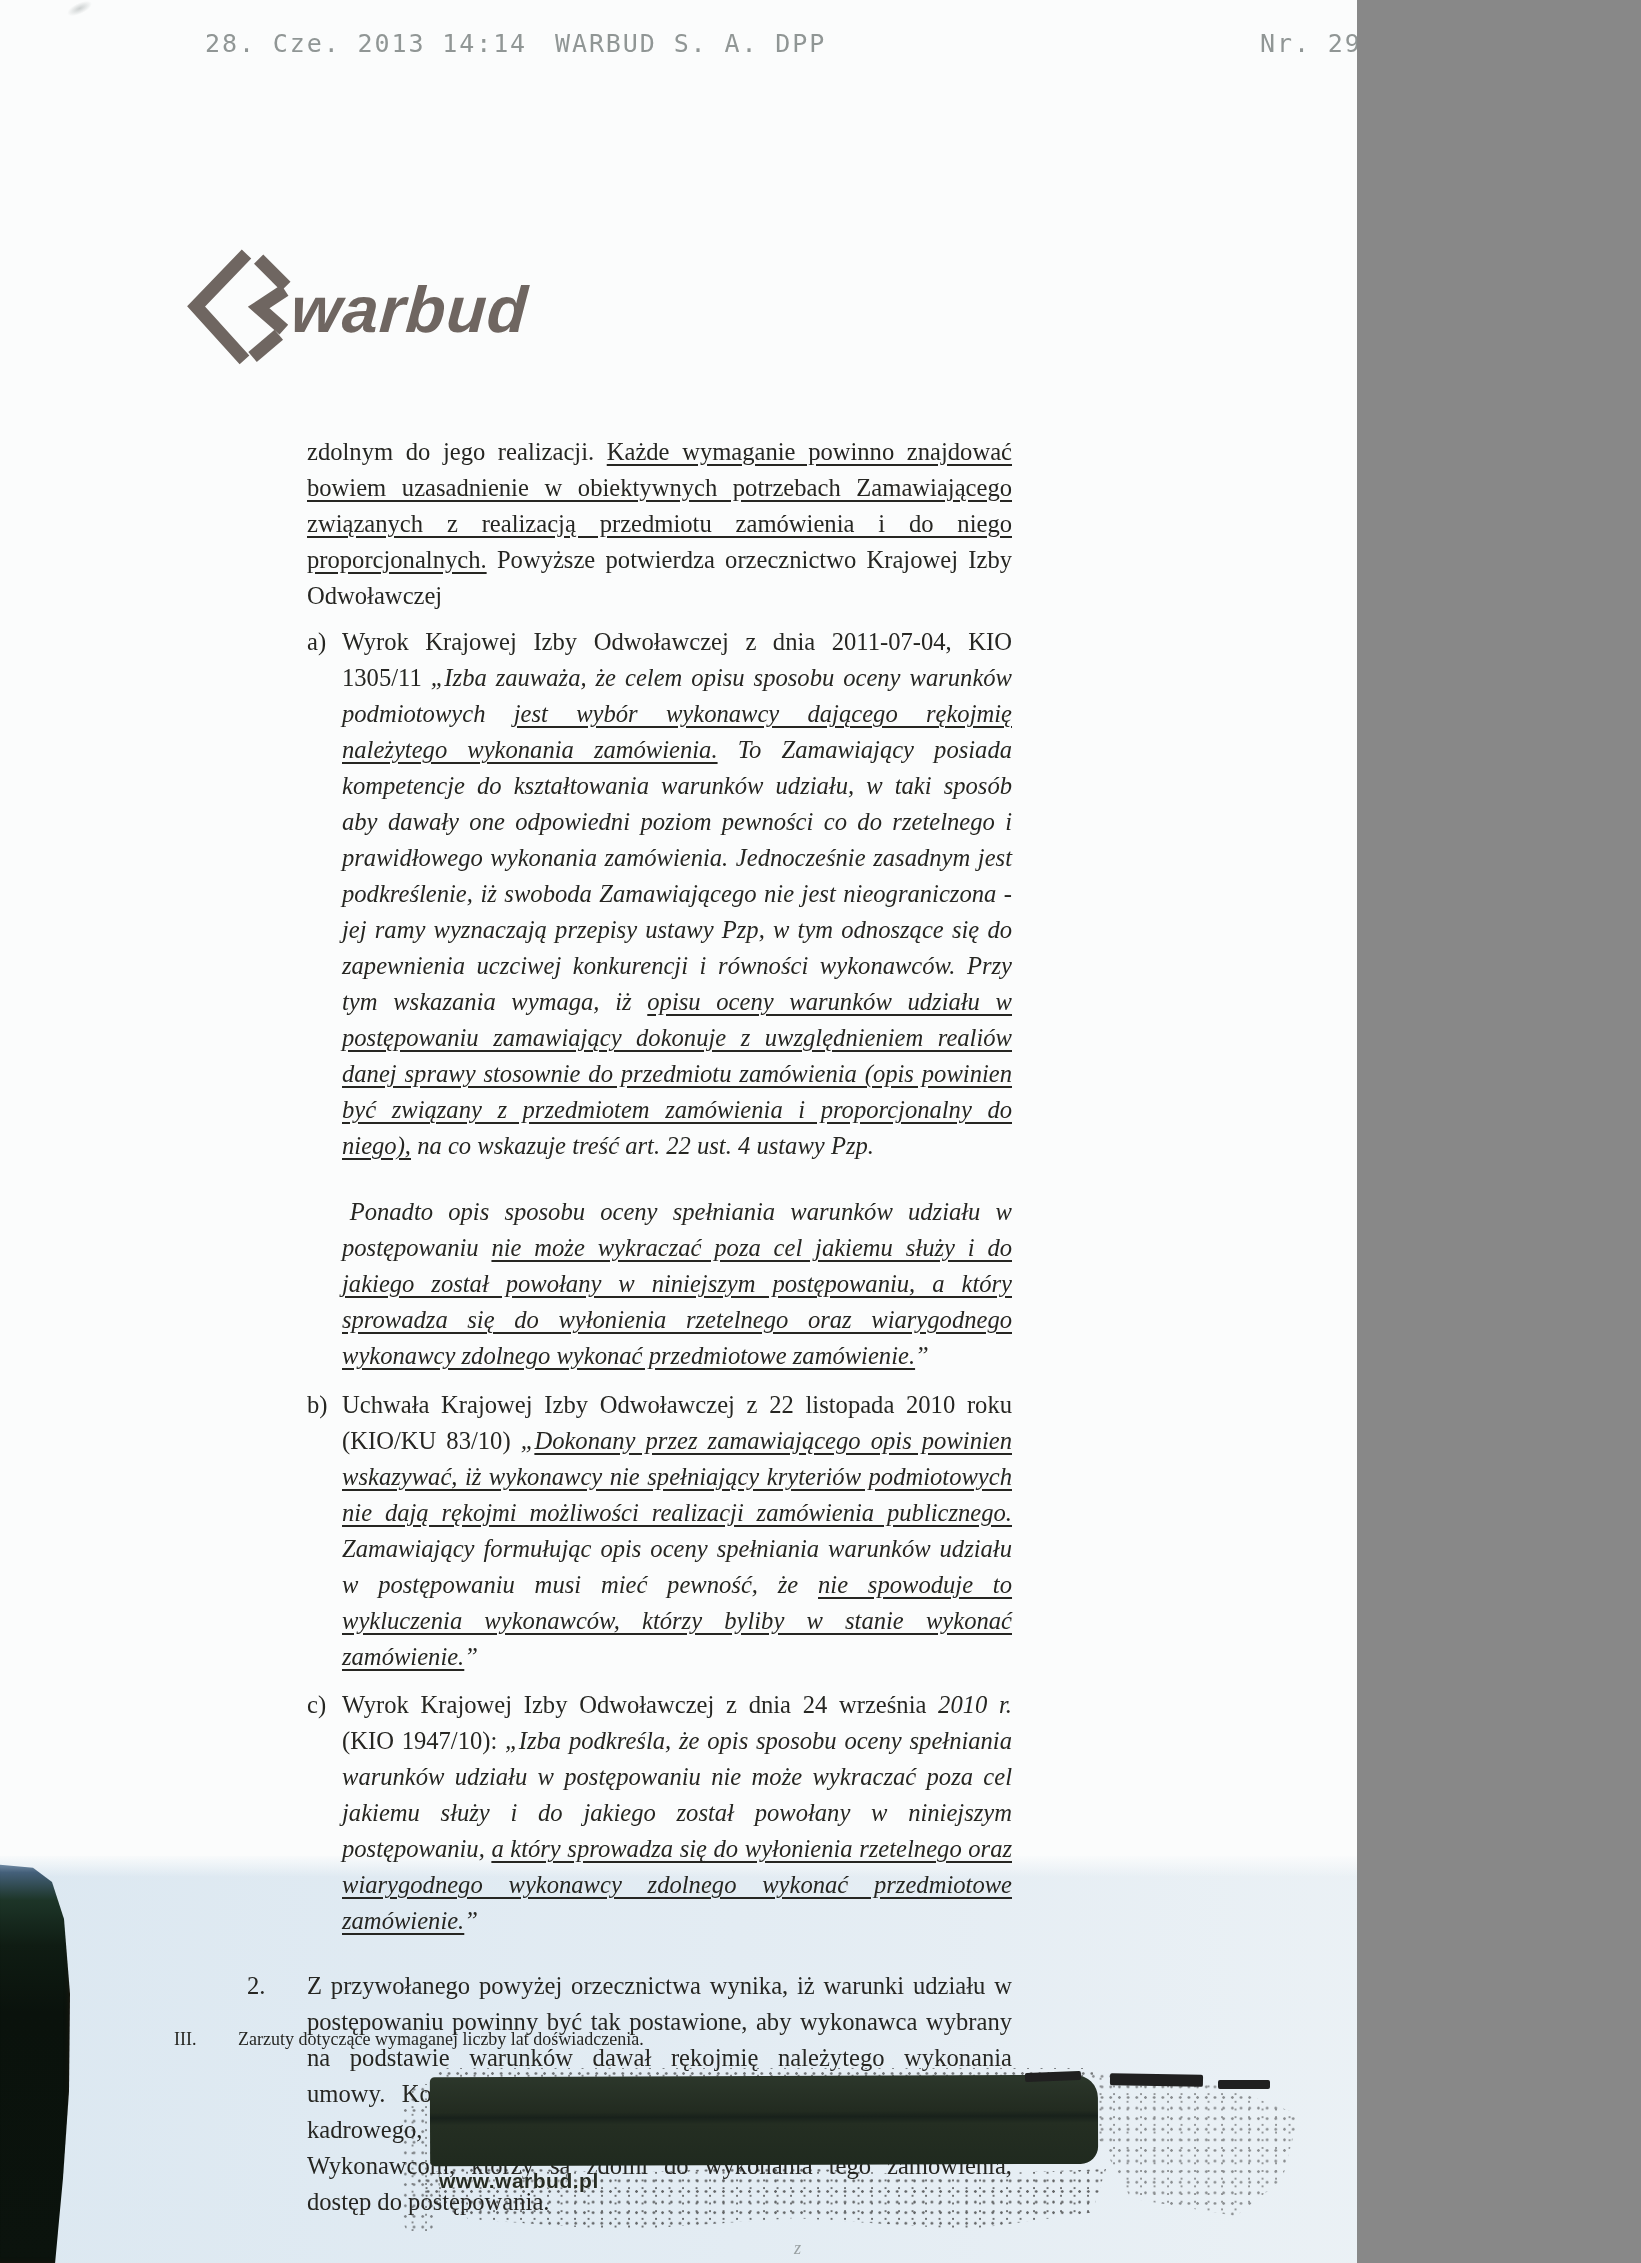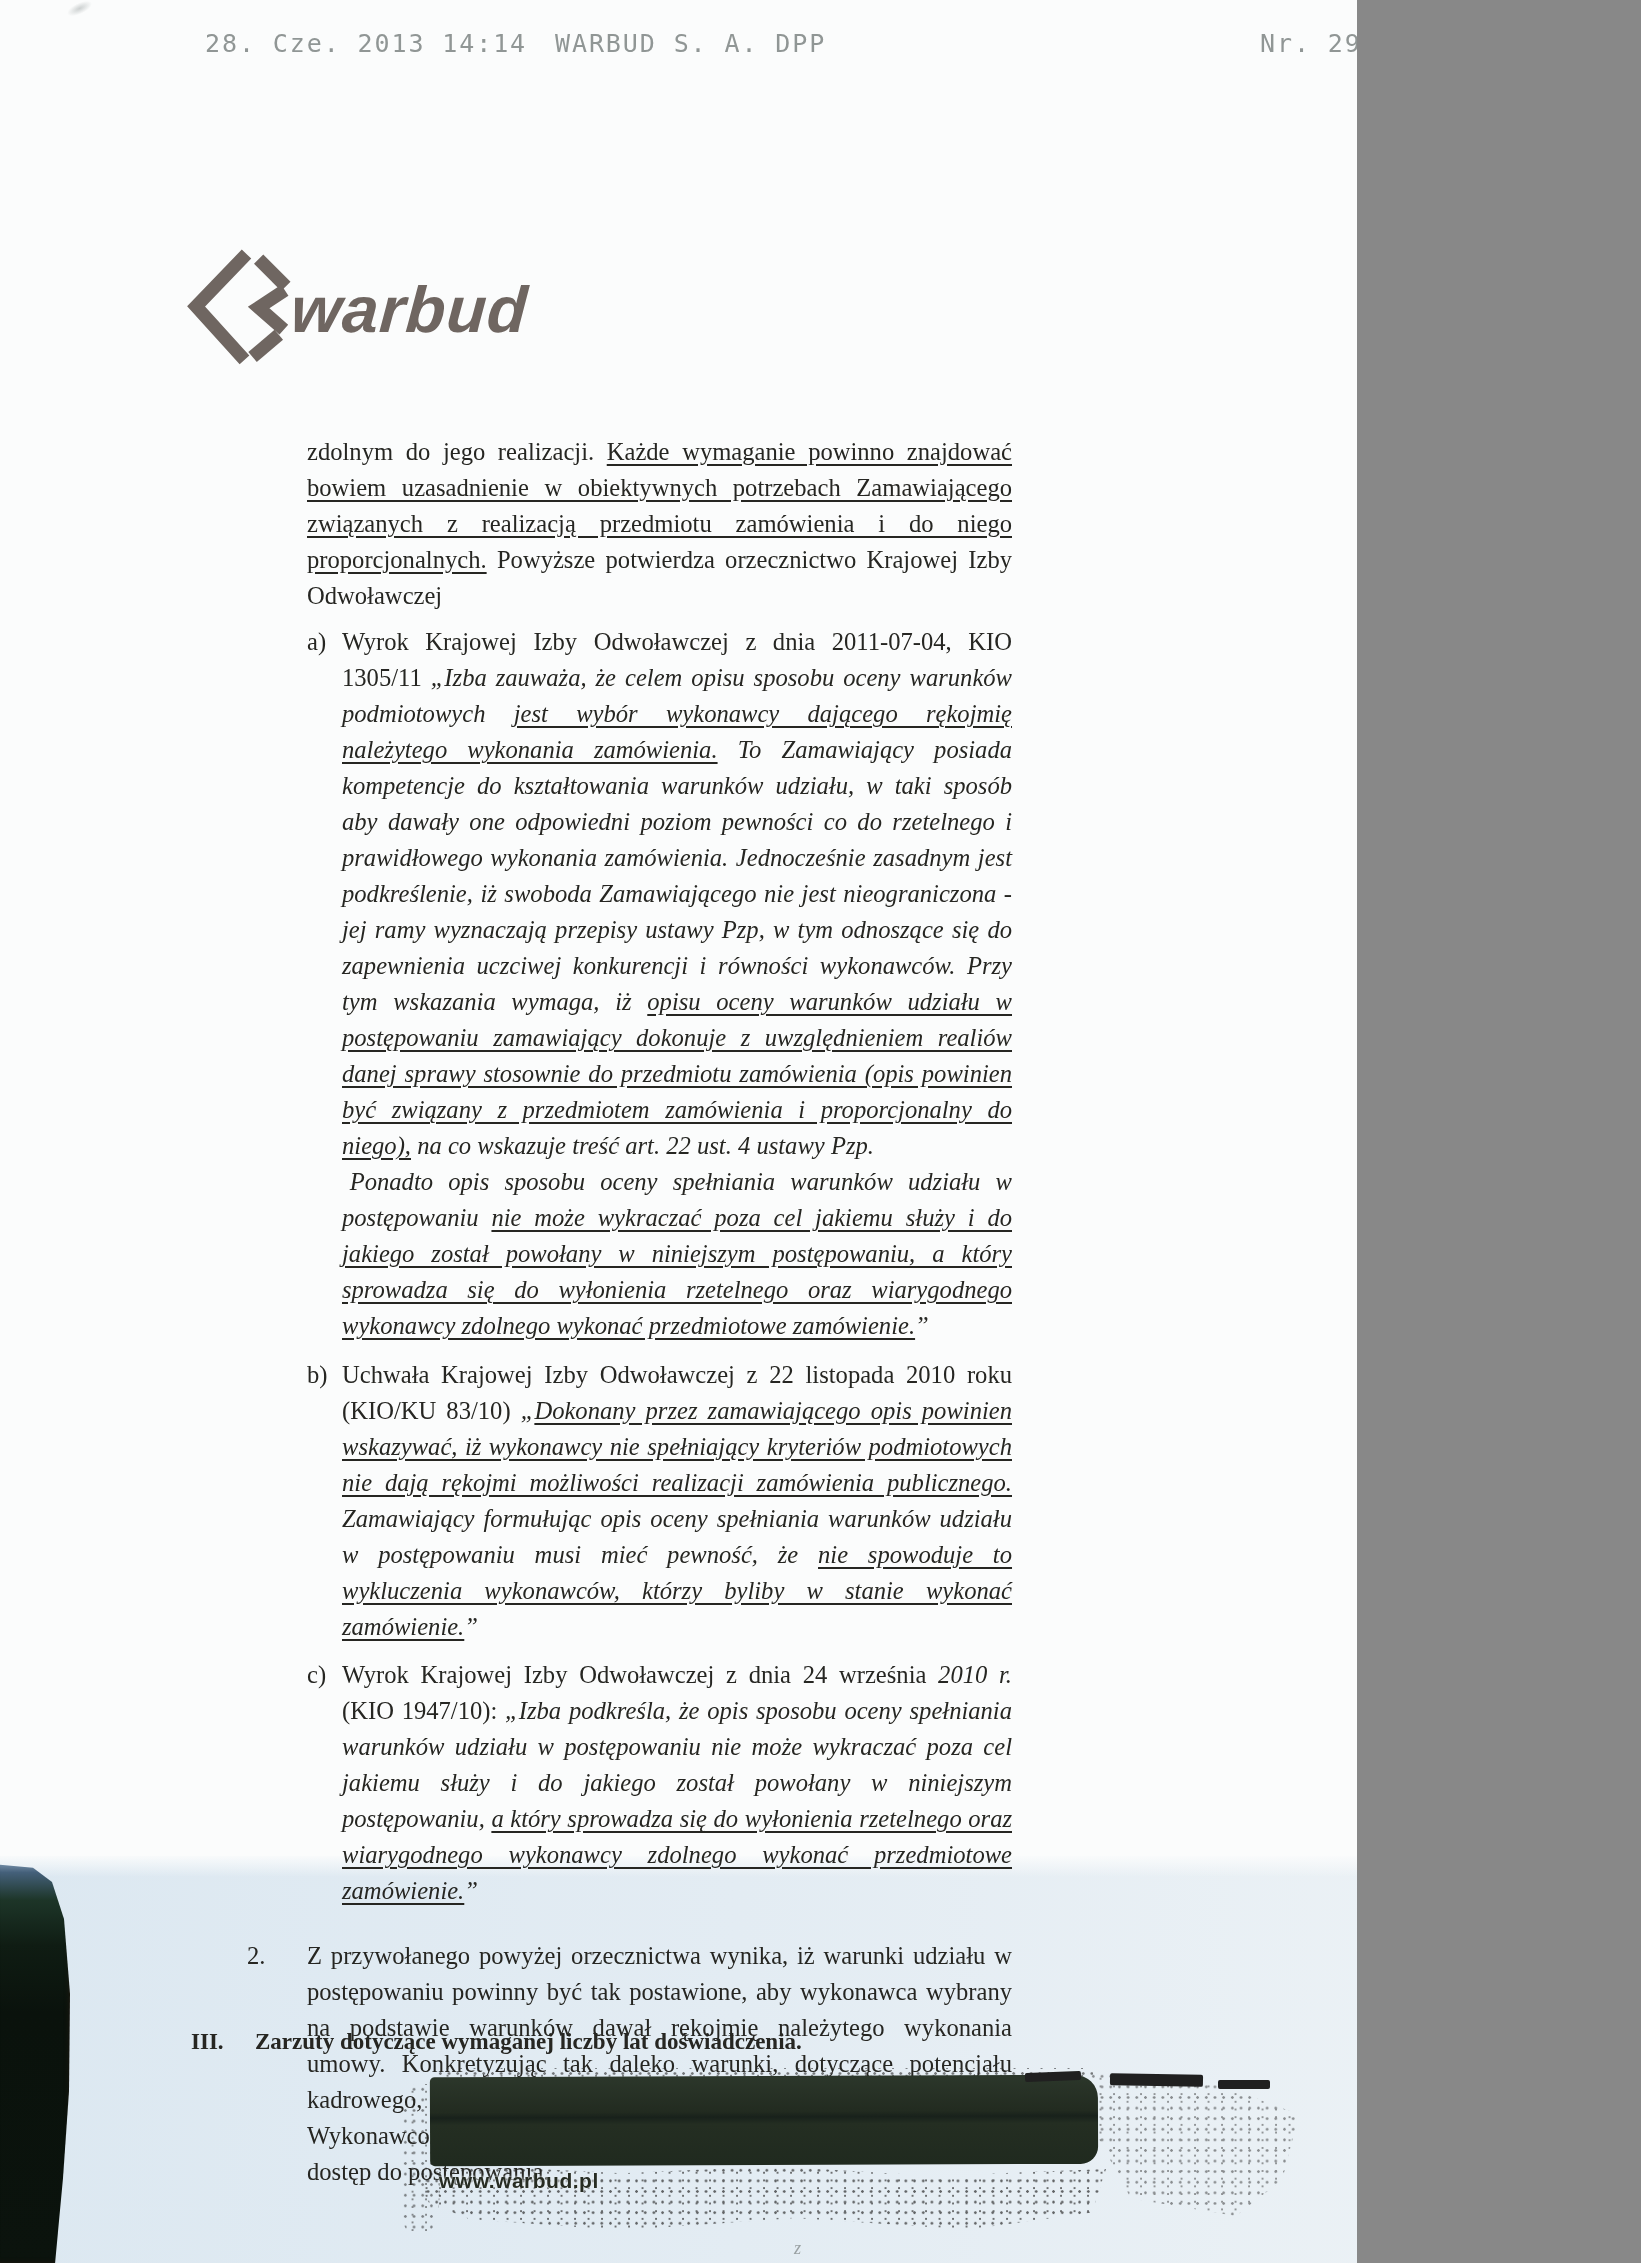--- a/index.html
+++ b/index.html
@@ -17,28 +17,28 @@
   .logo-text{font-family:"Liberation Sans",sans-serif;font-weight:bold;font-style:italic;
              font-size:65px;color:#6f6661;letter-spacing:1px;margin:25px 0 0 -11.6px;transform:skewX(-4deg);}
 
   
   .col{position:absolute;left:247px;top:409px;width:765px;font-size:24.6px;line-height:36px;
        text-align:justify;z-index:3;}
   .intro{margin-left:60px;margin-bottom:10.6px;}
   .item{display:flex;margin-bottom:12.6px;}
   .item .lbl{flex:0 0 35px;margin-left:60px;}
   .item .bodytxt{flex:1;}
-  .item .p + .p{margin-top:0;text-indent:7.7px;}
+  .item .p + .p{margin-top:30px;text-indent:7.7px;}
   .item-c{margin-bottom:29px;}
   .item2 .lbl2{flex:0 0 60px;}
   .u{text-decoration:underline;text-decoration-thickness:1.7px;text-underline-offset:3.9px;}
   .i{font-style:italic;}
 
   
-  .h3{position:absolute;left:191px;top:2029px;display:flex;font-weight:bold;font-size:23px;z-index:6;}
+  .h3{position:absolute;left:174px;top:2029px;display:flex;font-weight:normal;font-size:18px;z-index:6;}
   .h3 .lbl3{width:64px;}
 
   
   .tint{position:absolute;left:0;top:1856px;width:1641px;height:407px;z-index:1;
         background:linear-gradient(90deg,#dce8f1 0,#e3ecf3 45%,#eef3f6 100%);}
   .tint::before{content:"";position:absolute;left:0;top:-1.9px;width:100%;height:23px;
         background:linear-gradient(180deg,#fbfcfc,rgba(251,252,252,0));}
   .cyan{position:absolute;left:1554px;top:0;width:3.9px;height:2263px;background:#a5ebf3;opacity:.85;z-index:2;}
   .pen{position:absolute;left:1604px;top:1142px;width:3.9px;height:801px;transform:rotate(.45deg);
        transform-origin:top center;z-index:2;}

